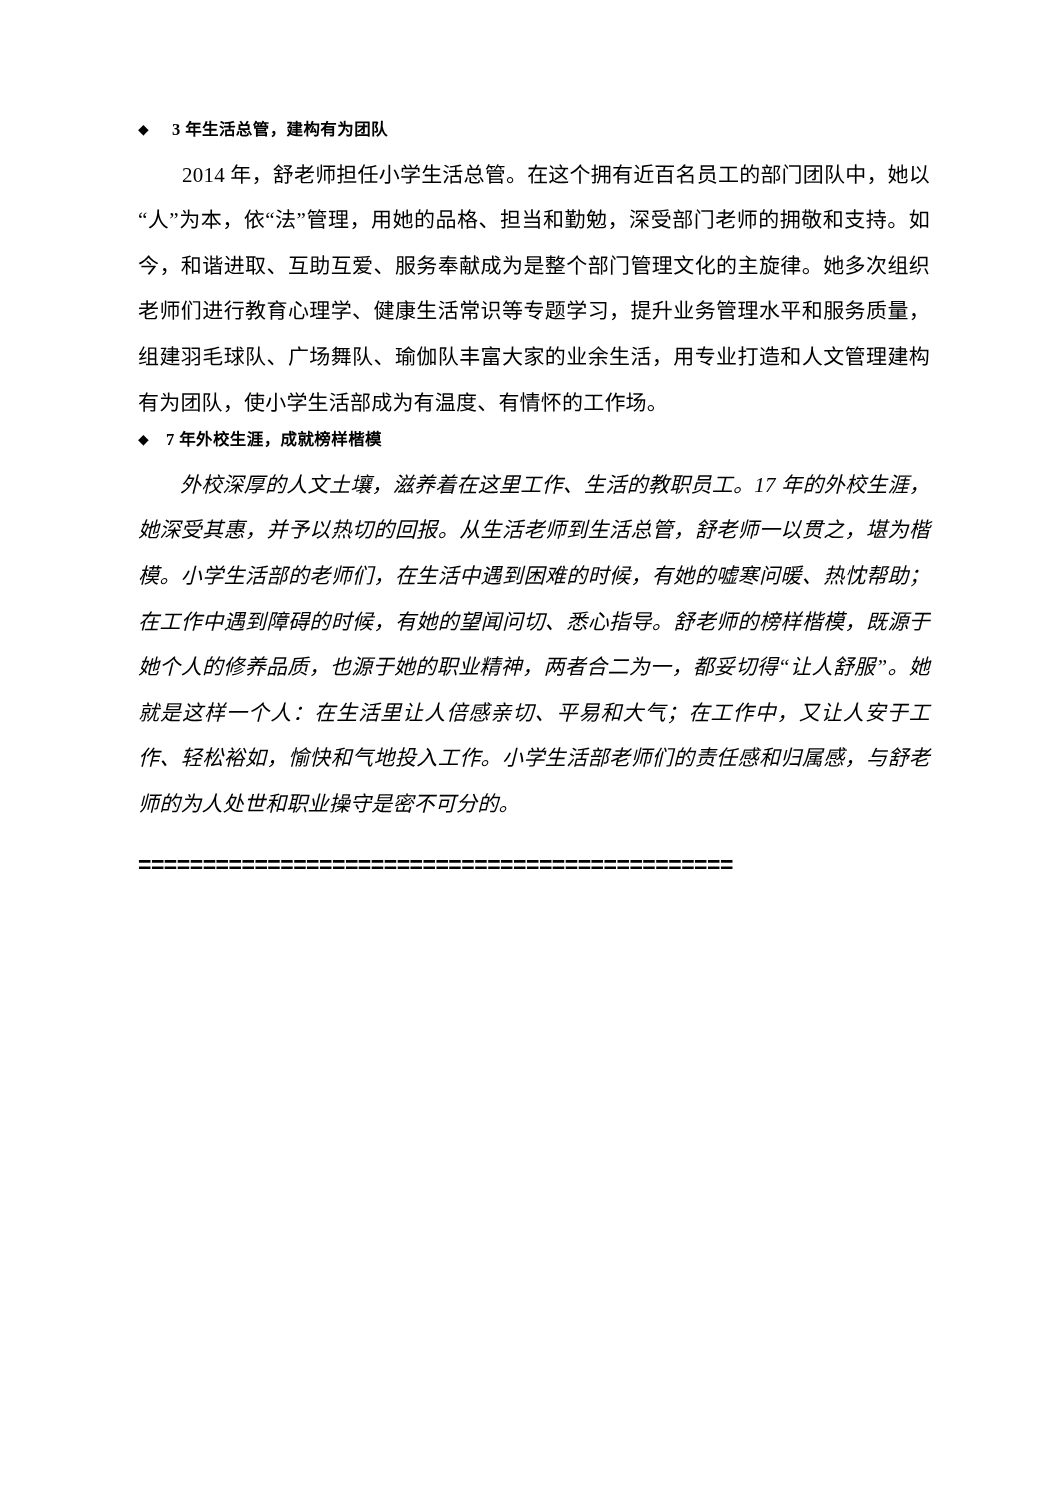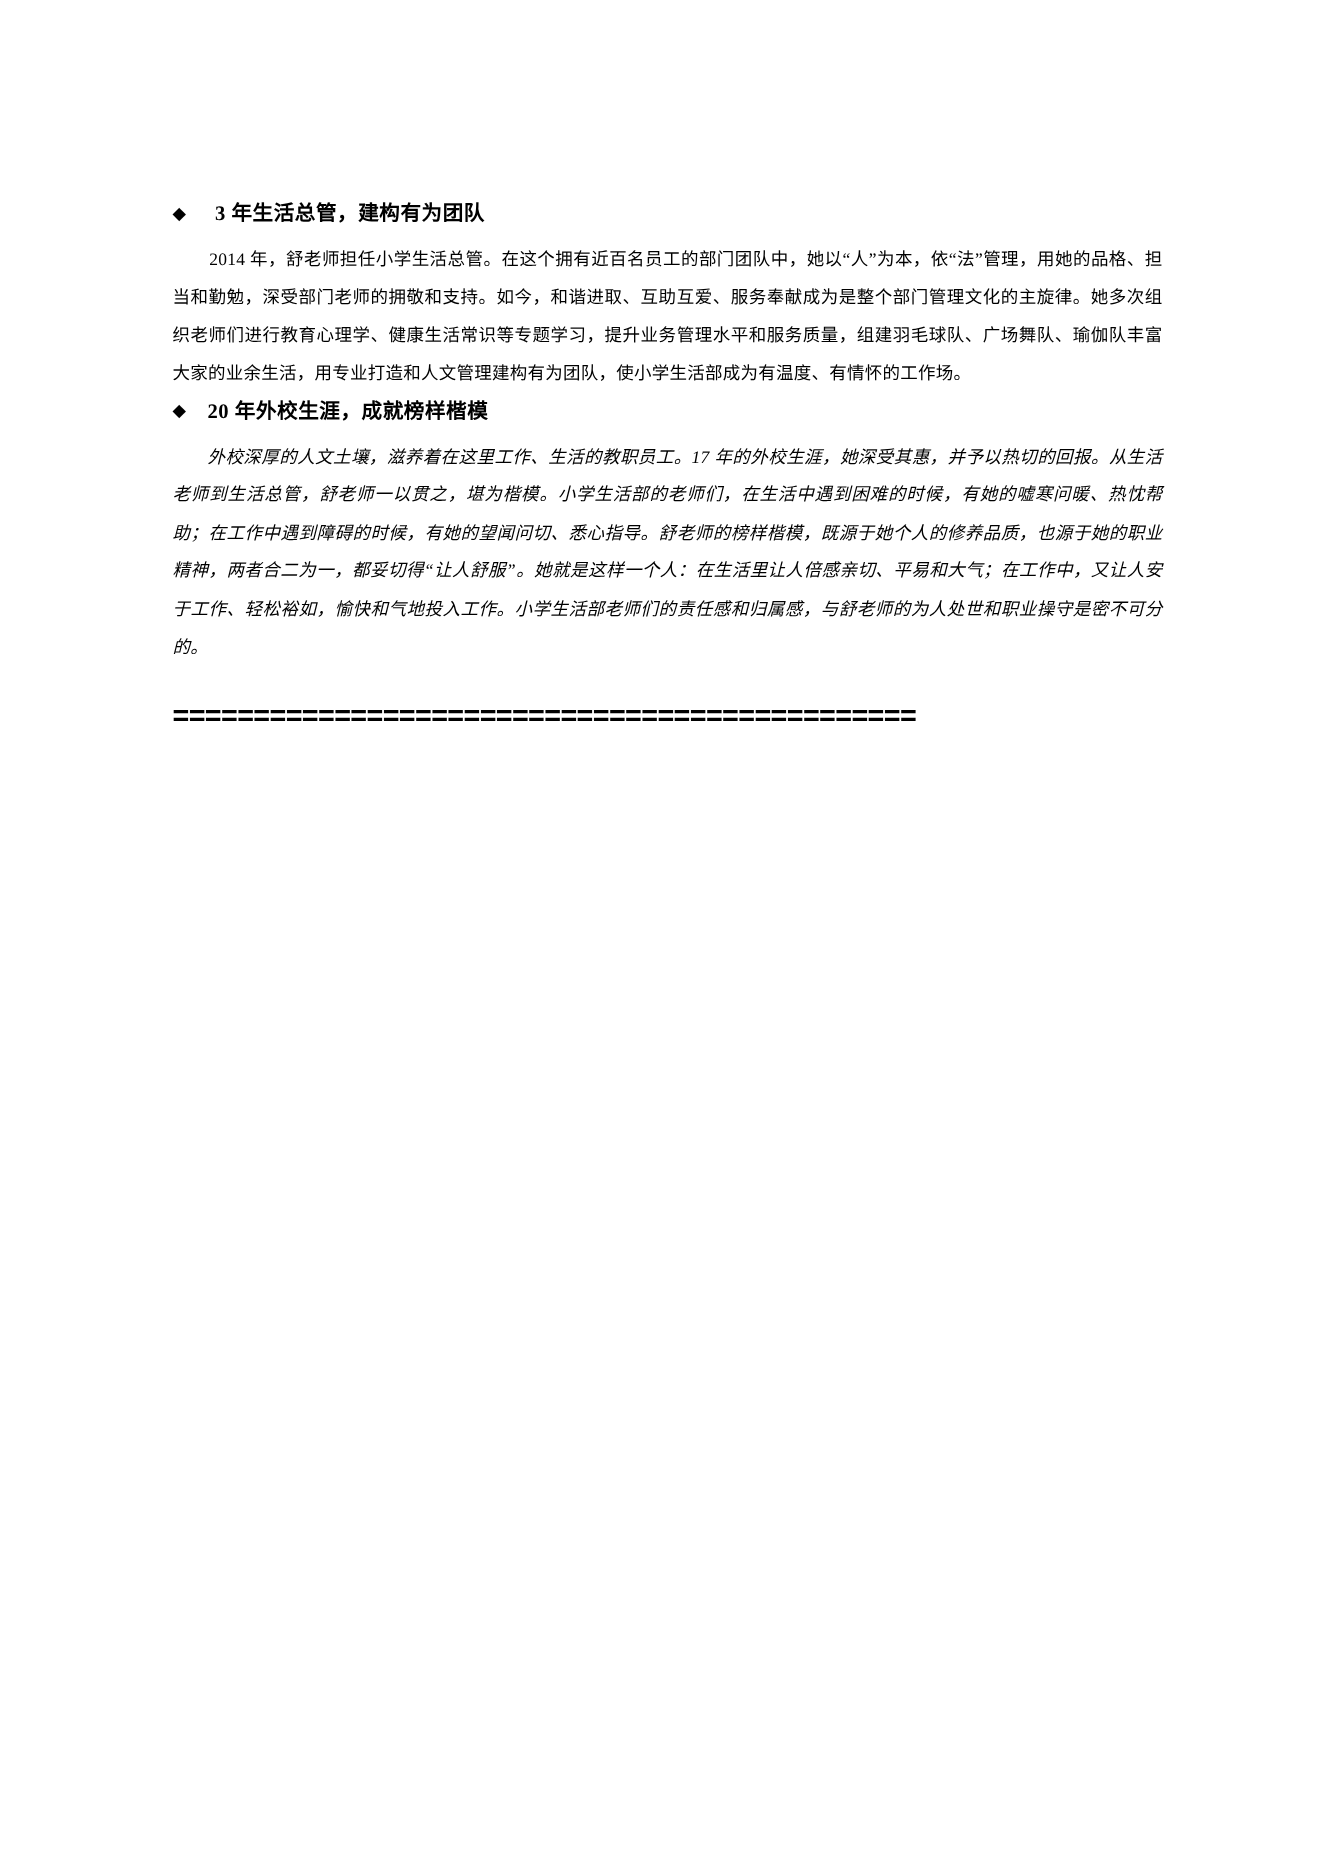--- a/index.html
+++ b/index.html
@@ -43,25 +43,24 @@
     flex: 0 0 28px;
     font-size: 14px;
     line-height: 1;
     transform: translateY(-1px);
   }
   .heading .htext {
     display: inline-block;
   }
   .heading-1 .htext {
     padding-left: 6px;
-    margin-top: 41px;
   }
   p.para {
     margin: 0 0 2px 0;
-    font-size: 14px;
+    font-size: 21px;
     line-height: 2.17;
     text-align: justify;
     text-justify: inter-ideograph;
     text-indent: 2.1em;
     letter-spacing: 0.2px;
   }
   p.para-2 {
     text-indent: 2em;
     font-style: italic;
   }
@@ -88,21 +87,21 @@
       <div class="heading heading-1">
         <span class="bullet">◆</span>
         <span class="htext">3 年生活总管，建构有为团队</span>
       </div>
       <p class="para para-1">2014 年，舒老师担任小学生活总管。在这个拥有近百名员工的部门团队中，她以“人”为本，依“法”管理，用她的品格、担当和勤勉，深受部门老师的拥敬和支持。如今，和谐进取、互助互爱、服务奉献成为是整个部门管理文化的主旋律。她多次组织老师们进行教育心理学、健康生活常识等专题学习，提升业务管理水平和服务质量，组建羽毛球队、广场舞队、瑜伽队丰富大家的业余生活，用专业打造和人文管理建构有为团队，使小学生活部成为有温度、有情怀的工作场。</p>
     </div>
 
     <div class="section">
       <div class="heading heading-2">
         <span class="bullet">◆</span>
-        <span class="htext">20 年外校生涯，成就榜样楷模</span>
+        <span class="htext">7 年外校生涯，成就榜样楷模</span>
       </div>
       <p class="para para-2">外校深厚的人文土壤，滋养着在这里工作、生活的教职员工。17 年的外校生涯，她深受其惠，并予以热切的回报。从生活老师到生活总管，舒老师一以贯之，堪为楷模。小学生活部的老师们，在生活中遇到困难的时候，有她的嘘寒问暖、热忱帮助；在工作中遇到障碍的时候，有她的望闻问切、悉心指导。舒老师的榜样楷模，既源于她个人的修养品质，也源于她的职业精神，两者合二为一，都妥切得“让人舒服”。她就是这样一个人：在生活里让人倍感亲切、平易和大气；在工作中，又让人安于工作、轻松裕如，愉快和气地投入工作。小学生活部老师们的责任感和归属感，与舒老师的为人处世和职业操守是密不可分的。</p>
     </div>
 
     <div class="sep-wrap">==============================================</div>
 
   </div>
 </div>
 
 </body></html>

